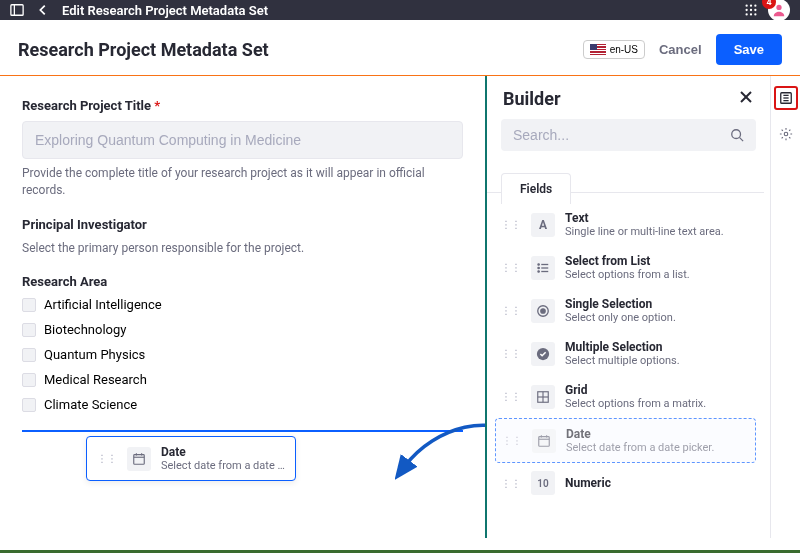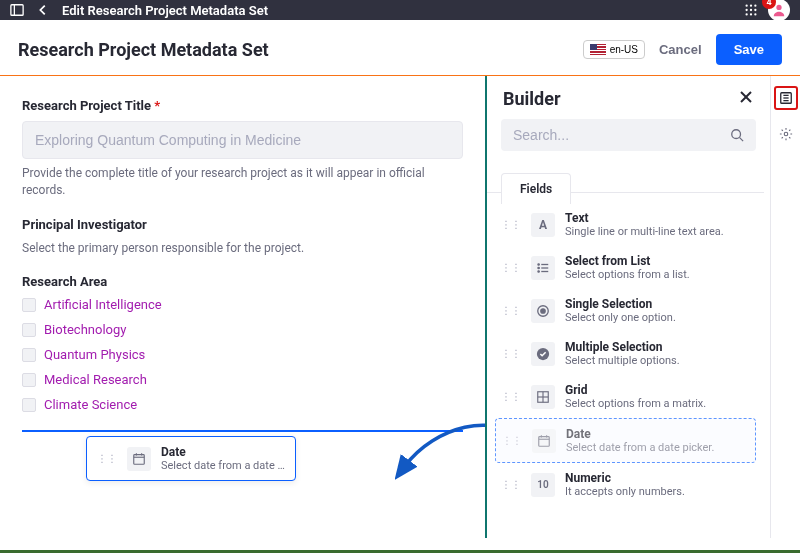--- a/index.html
+++ b/index.html
@@ -28,21 +28,21 @@
 .form-area { flex: 1; padding: 18px 18px 0 18px; overflow: hidden; position: relative; }
 .form-card { background: #fff; padding: 4px; }
 .field-group { margin-bottom: 18px; }
 .field-label { font-weight: 700; font-size: 13px; margin-bottom: 8px; display: block; }
 .req { color: #da1414; }
 .text-input { width: 100%; background: #f1f2f5; border: 1px solid #e7e7ed; border-radius: 4px; padding: 10px 12px; font-size: 14px; color: #14532d; }
 .text-input::placeholder { color: #a7a9bc; }
 .help-text { color: #6B6C7E; font-size: 12px; margin-top: 6px; line-height: 1.4; }
 .select-input { width: 100%; background: #f1f2f5; border: 1px solid #e7e7ed; border-radius: 4px; padding: 10px 12px; font-size: 14px; color: #a7a9bc; display: flex; justify-content: space-between; align-items: center; }
 .checkbox-list { display: flex; flex-direction: column; gap: 10px; }
-.checkbox-item { display: flex; align-items: center; gap: 8px; color: #a21caf; font-size: 13px; }
+.checkbox-item { display: flex; align-items: center; gap: 8px; color: #000000; font-size: 13px; }
 .checkbox-box { width: 14px; height: 14px; background: #f1f2f5; border: 1px solid #dcdce4; border-radius: 2px; }
 
 .drop-line { height: 2px; background: #0b5fff; margin-top: 10px; }
 .drop-card { position: absolute; left: 86px; top: 360px; width: 210px; background: #fff; border: 1px solid #0b5fff; border-radius: 4px; padding: 8px 10px; display: flex; align-items: center; gap: 10px; box-shadow: 0 2px 6px rgba(0,0,0,0.08); }
 .drag-handle { color: #a7a9bc; font-size: 10px; }
 .field-icon-box { width: 24px; height: 24px; background: #f1f2f5; border-radius: 3px; display: flex; align-items: center; justify-content: center; color: #6B6C7E; }
 .drop-card-text { flex: 1; min-width: 0; }
 .drop-card-title { font-weight: 700; font-size: 12px; }
 .drop-card-desc { font-size: 11px; color: #6B6C7E; white-space: nowrap; overflow: hidden; text-overflow: ellipsis; }
 
@@ -297,21 +297,20 @@
             <div class="field-row-desc">Select date from a date picker.</div>
           </div>
         </div>
         <div class="field-row">
           <span class="drag-handle">⋮⋮</span>
           <span class="field-icon-box">
             <span style="font-size:10px;font-weight:600;">10</span>
           </span>
           <div class="field-row-text">
             <div class="field-row-title">Numeric</div>
-            <div class="field-row-desc">It accepts only numbers.</div>
           </div>
         </div>
       </div>
   </div>
 
   <div class="right-rail">
     <div class="rail-btn active">
       <svg width="14" height="14" viewBox="0 0 16 16" fill="none" stroke="#272833" stroke-width="1.5">
           <rect x="2" y="2" width="12" height="12" rx="1"></rect>
           <line x1="5" y1="5" x2="11" y2="5"></line>

